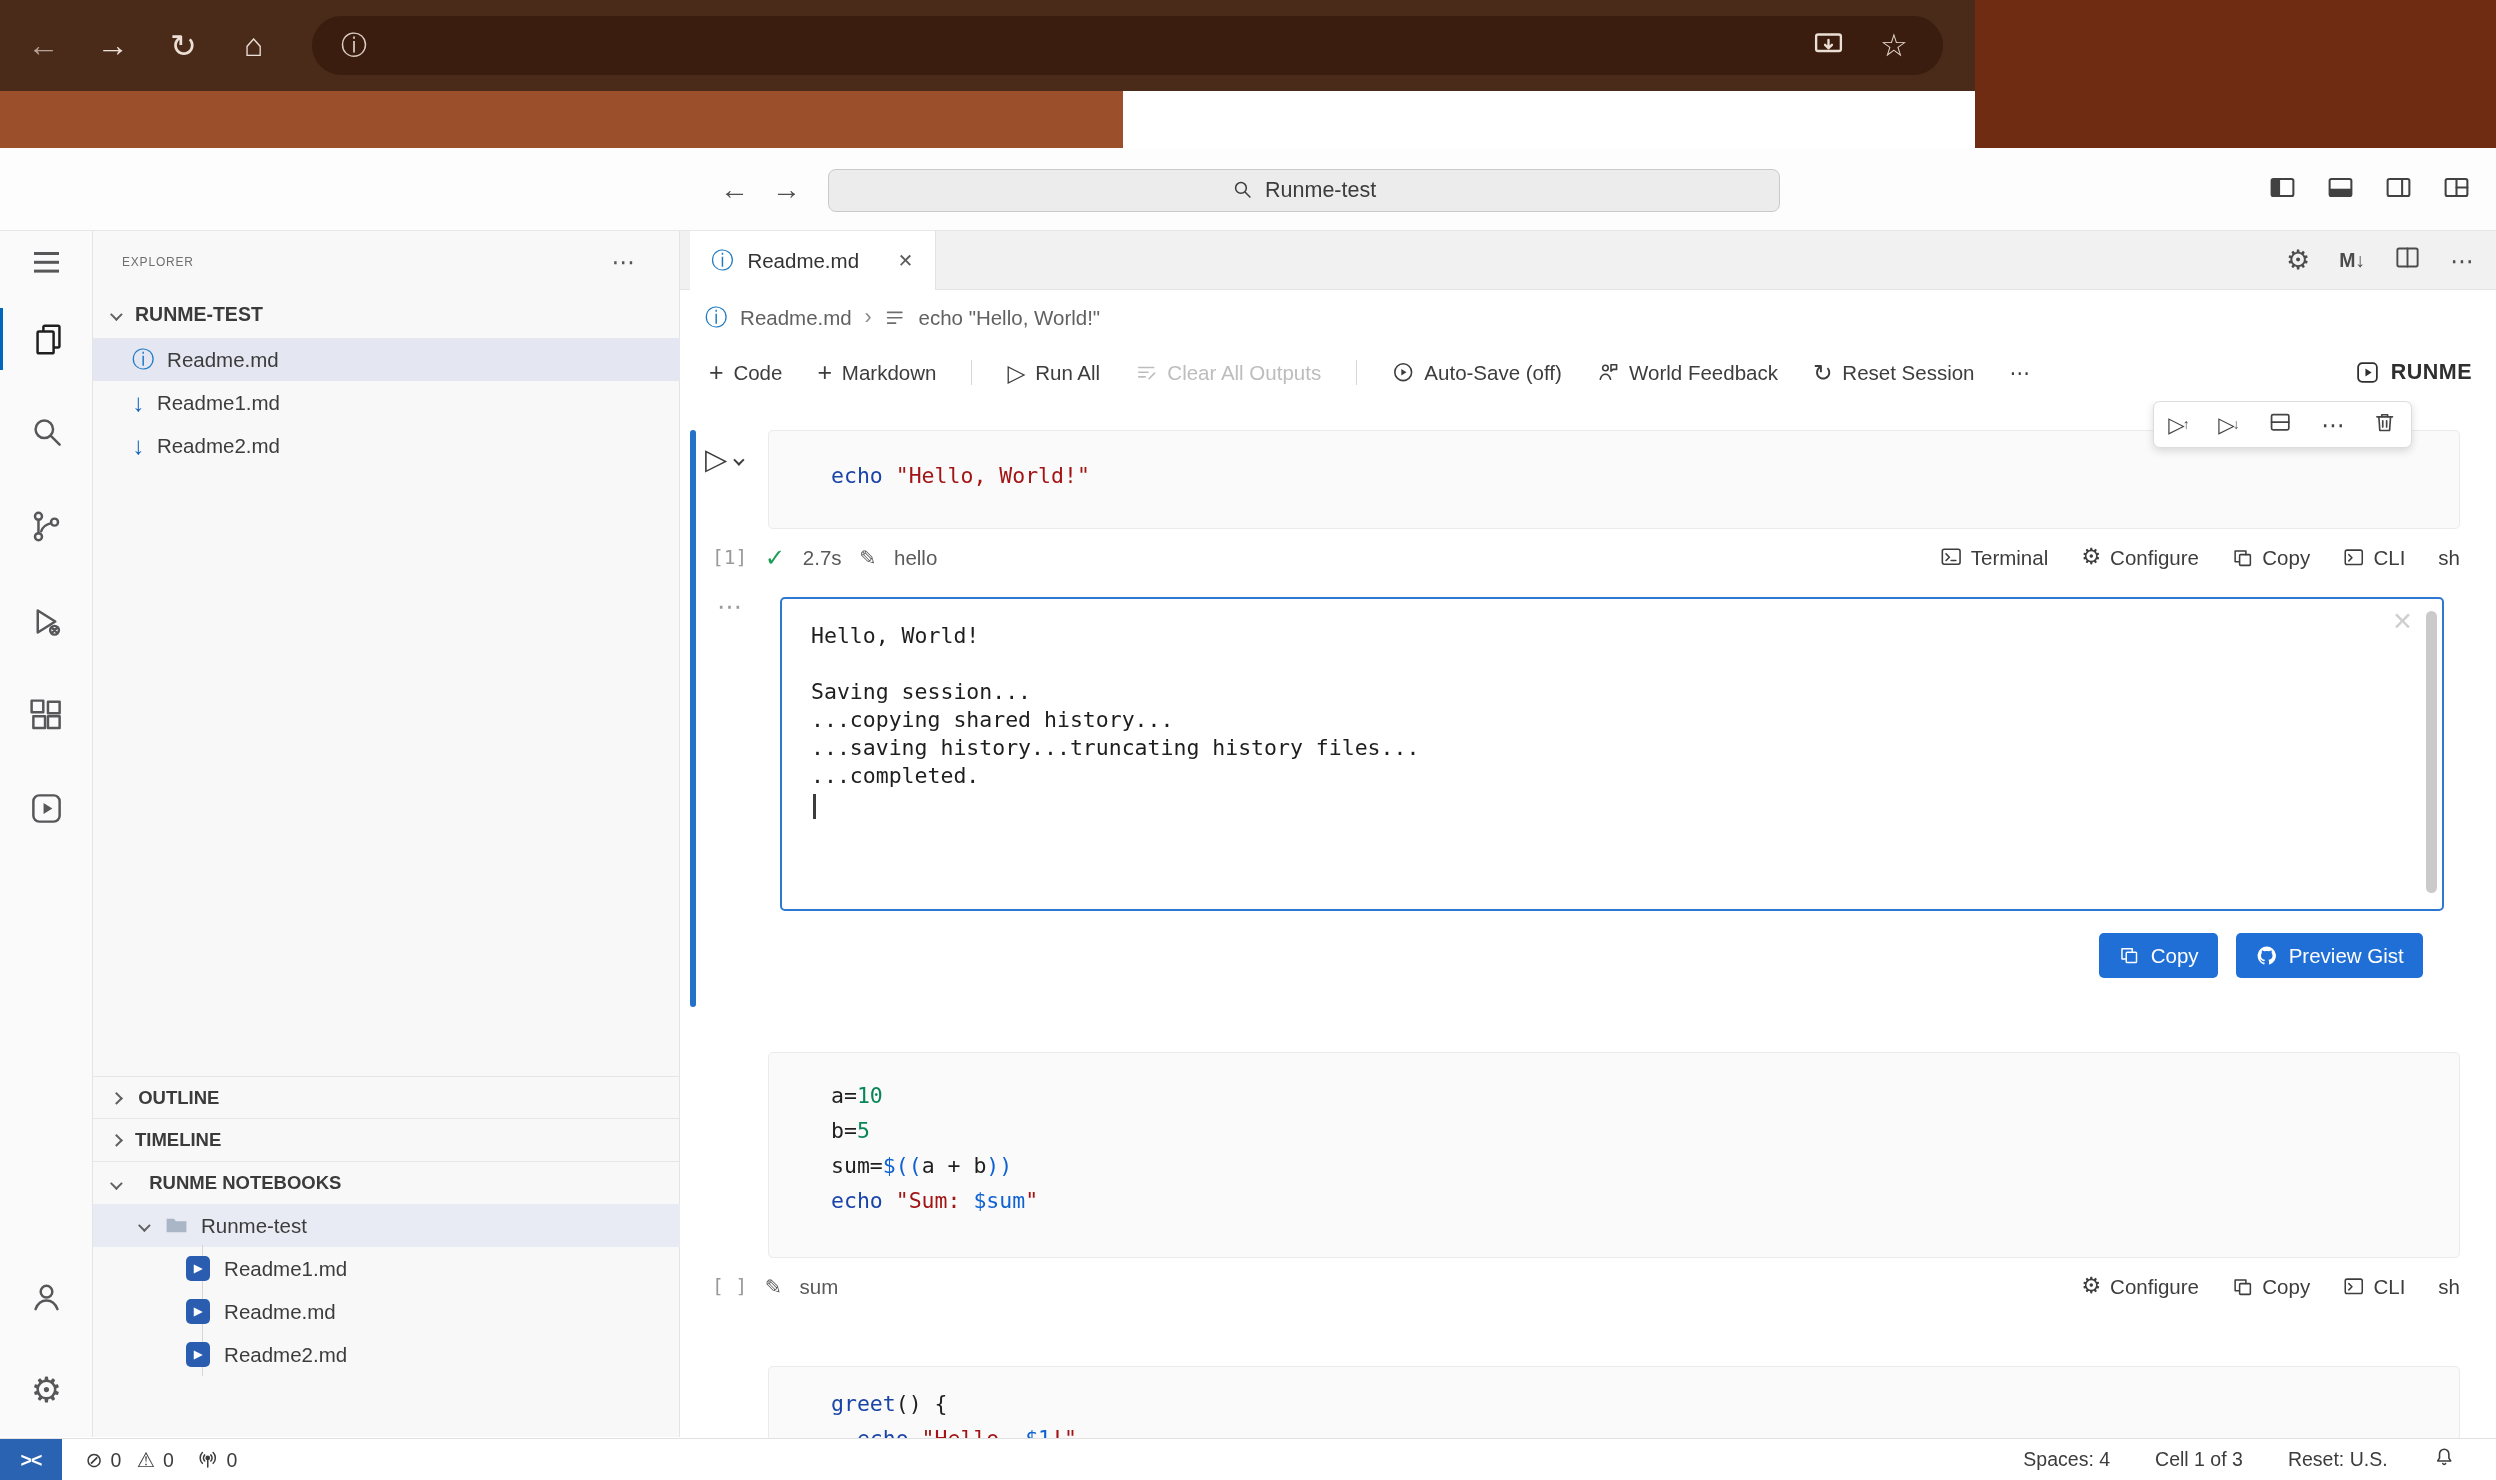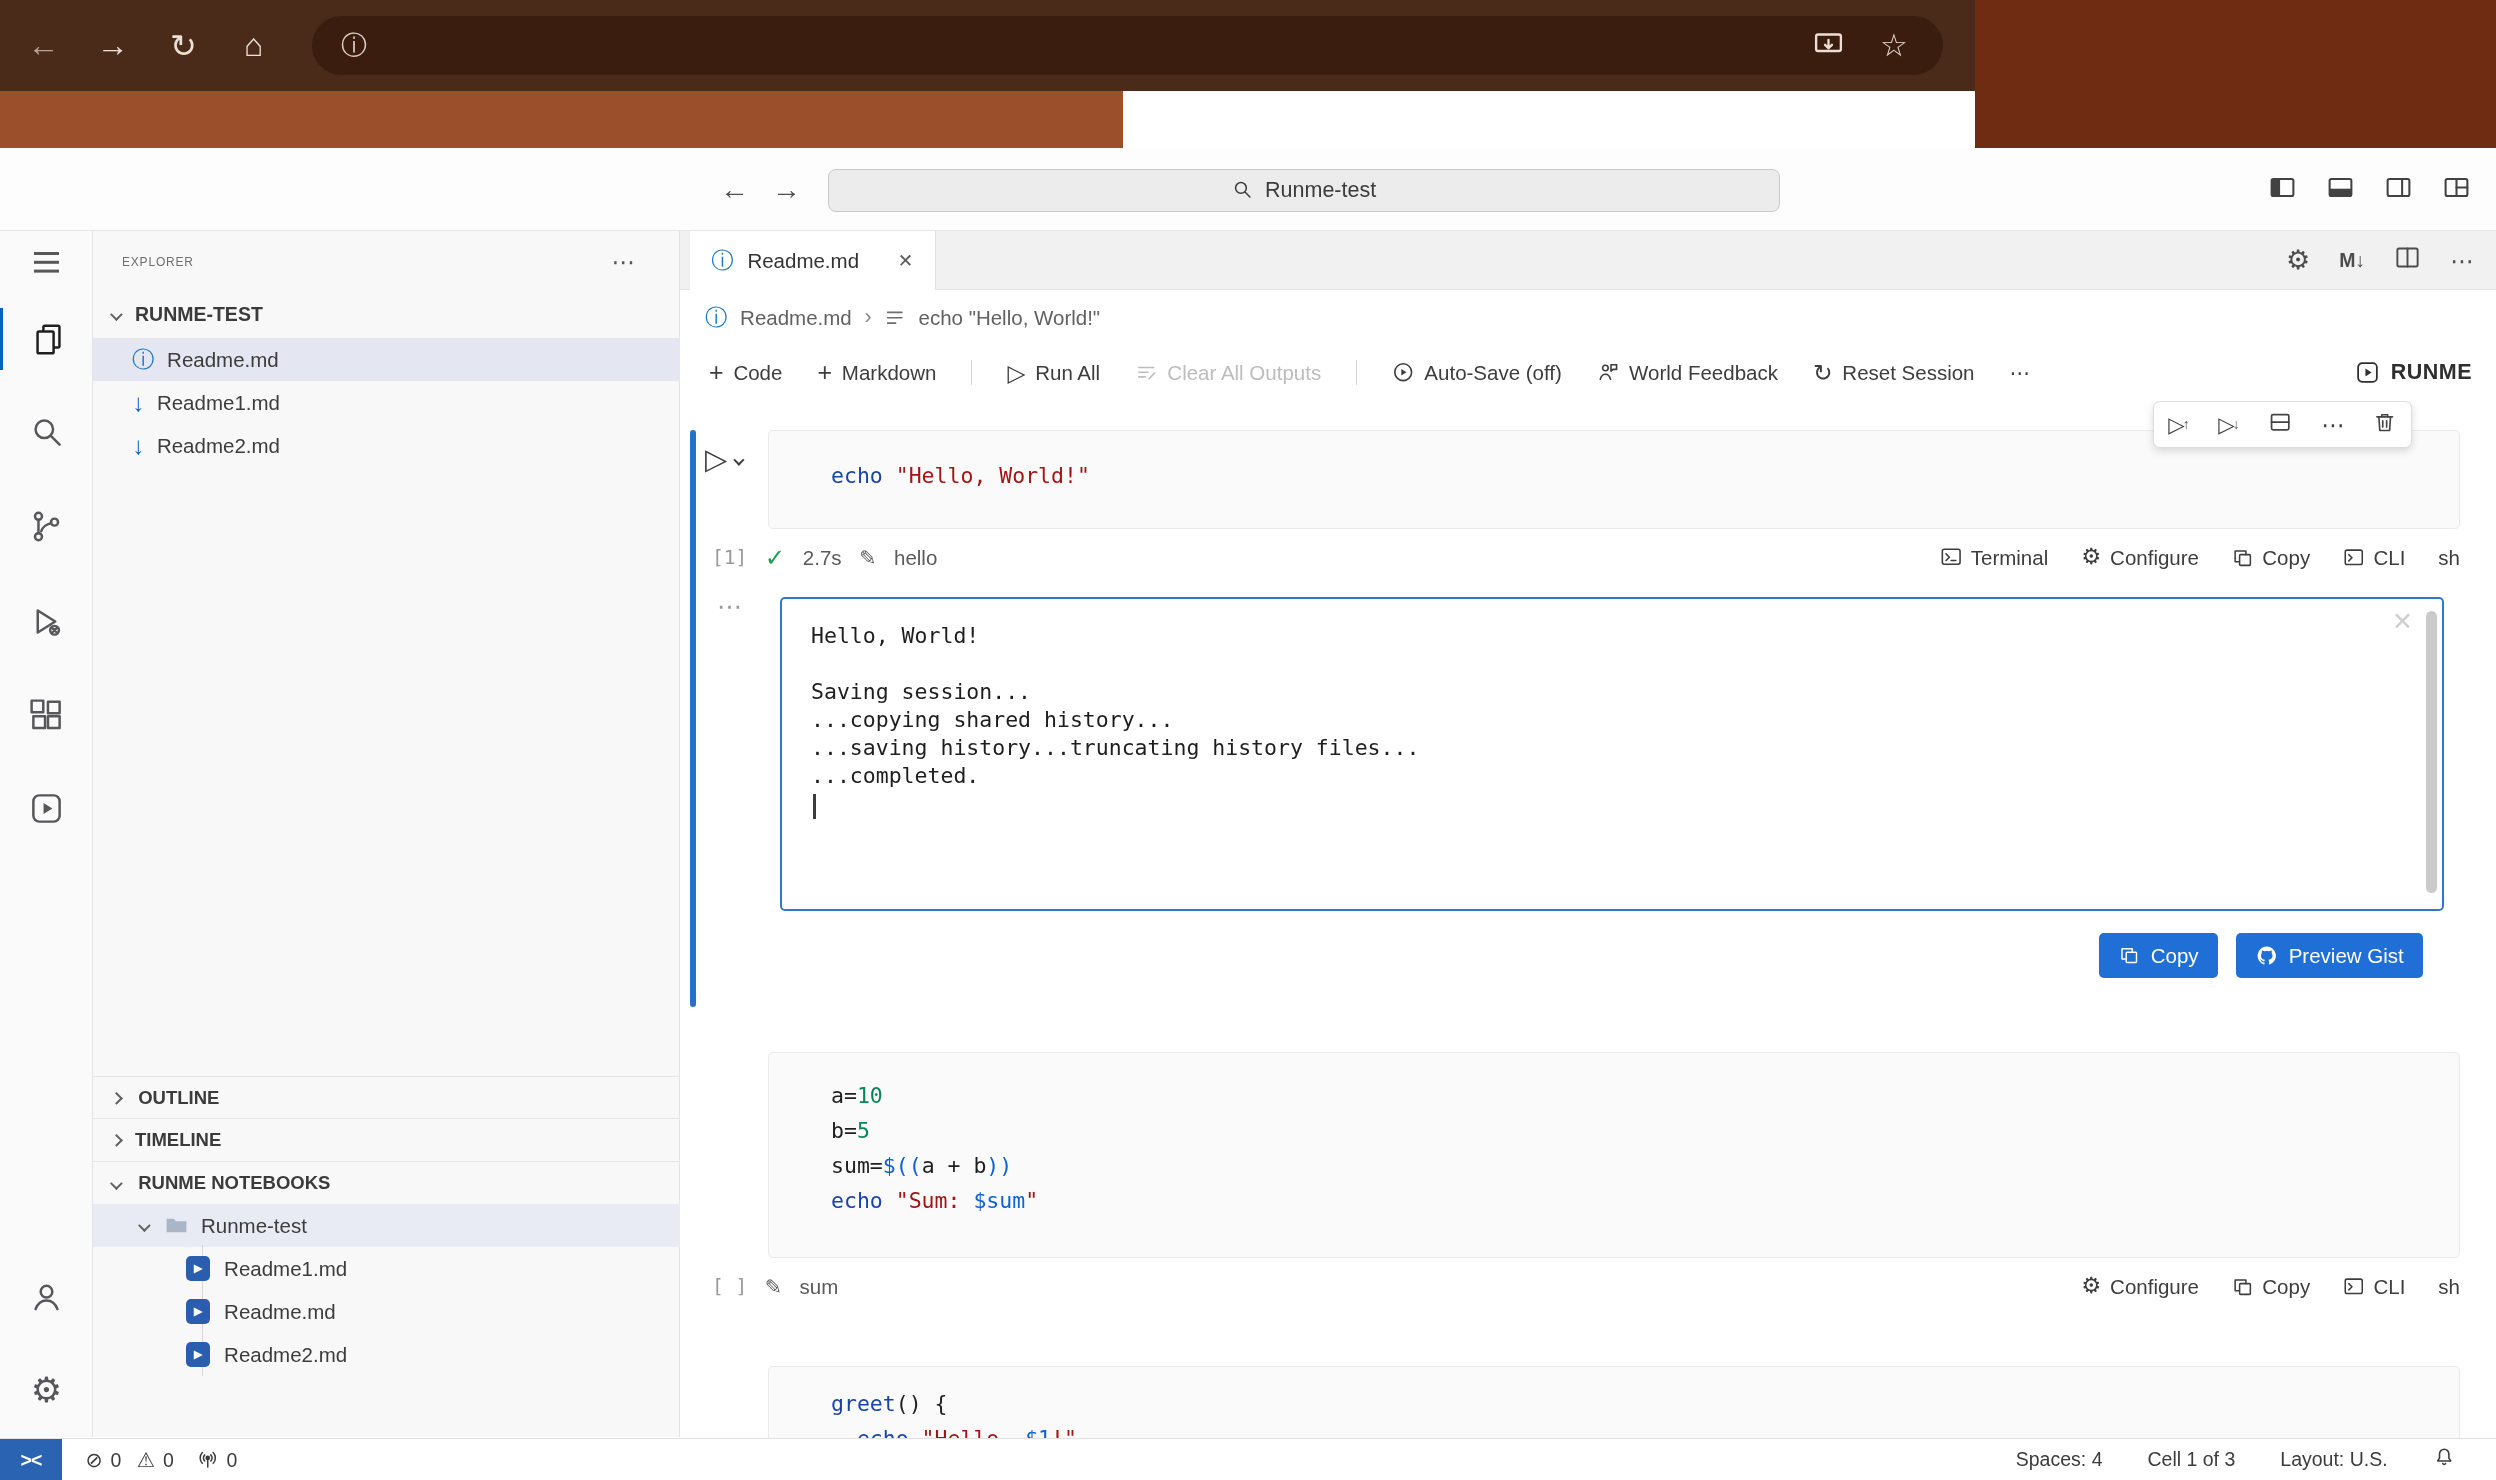--- a/index.html
+++ b/index.html
@@ -238,21 +238,21 @@
     </div>
 
     <div class="s-row s-border" style="top:845px;padding-left:15.6px;gap:13px">
       <span class="chev r"></span>
       <span class="sect-label" style="font-size:18.5px">OUTLINE</span>
     </div>
     <div class="s-row s-border" style="top:887px;padding-left:15.6px;gap:9.8px">
       <span class="chev r"></span>
       <span class="sect-label" style="font-size:18.5px">TIMELINE</span>
     </div>
-    <div class="s-row s-border" style="top:930px;padding-left:15.6px;gap:13px">
+    <div class="s-row s-border" style="top:930px;padding-left:15.6px;gap:24px">
       <span class="chev"></span>
       <span class="sect-label" style="font-size:18.5px">RUNME NOTEBOOKS</span>
     </div>
     <div class="s-row sel-light" style="top:973px;padding-left:43px;gap:11.7px">
       <span class="chev"></span>
       <svg class="ic" width="25" height="25" viewBox="0 0 24 24">
           <path d="M2.5 5.5h7l2 2.5h10v10.5h-19z" fill="#aab5c5" stroke="none"></path>
         </svg>
       <span class="file-label">Runme-test</span>
     </div>
@@ -511,21 +511,21 @@
     <div class="sb-group">
       <svg class="ic" width="21.5" height="21.5" viewBox="0 0 24 24">
           <circle cx="12" cy="10" r="1.8" fill="currentColor"></circle>
           <path d="M8.6 13.4a4.8 4.8 0 0 1 0-6.8M15.4 6.6a4.8 4.8 0 0 1 0 6.8M6 16a8.5 8.5 0 0 1 0-12M18 4a8.5 8.5 0 0 1 0 12M12 12.5V20"></path>
         </svg>
       <span>0</span>
     </div>
     <div class="sb-right">
       <span>Spaces: 4</span>
       <span>Cell 1 of 3</span>
-      <span>Layout: U.S.</span>
+      <span>Reset: U.S.</span>
       <span>
         <svg class="ic" width="22.4" height="22.4" viewBox="0 0 24 24">
             <path d="M12 3.5a5 5 0 0 0-5 5v4.5l-2 3h14l-2-3V8.5a5 5 0 0 0-5-5z"></path>
             <path d="M10.5 18.8a1.6 1.6 0 0 0 3 0"></path>
           </svg>
       </span>
     </div>
   </div>
 
 </div>

